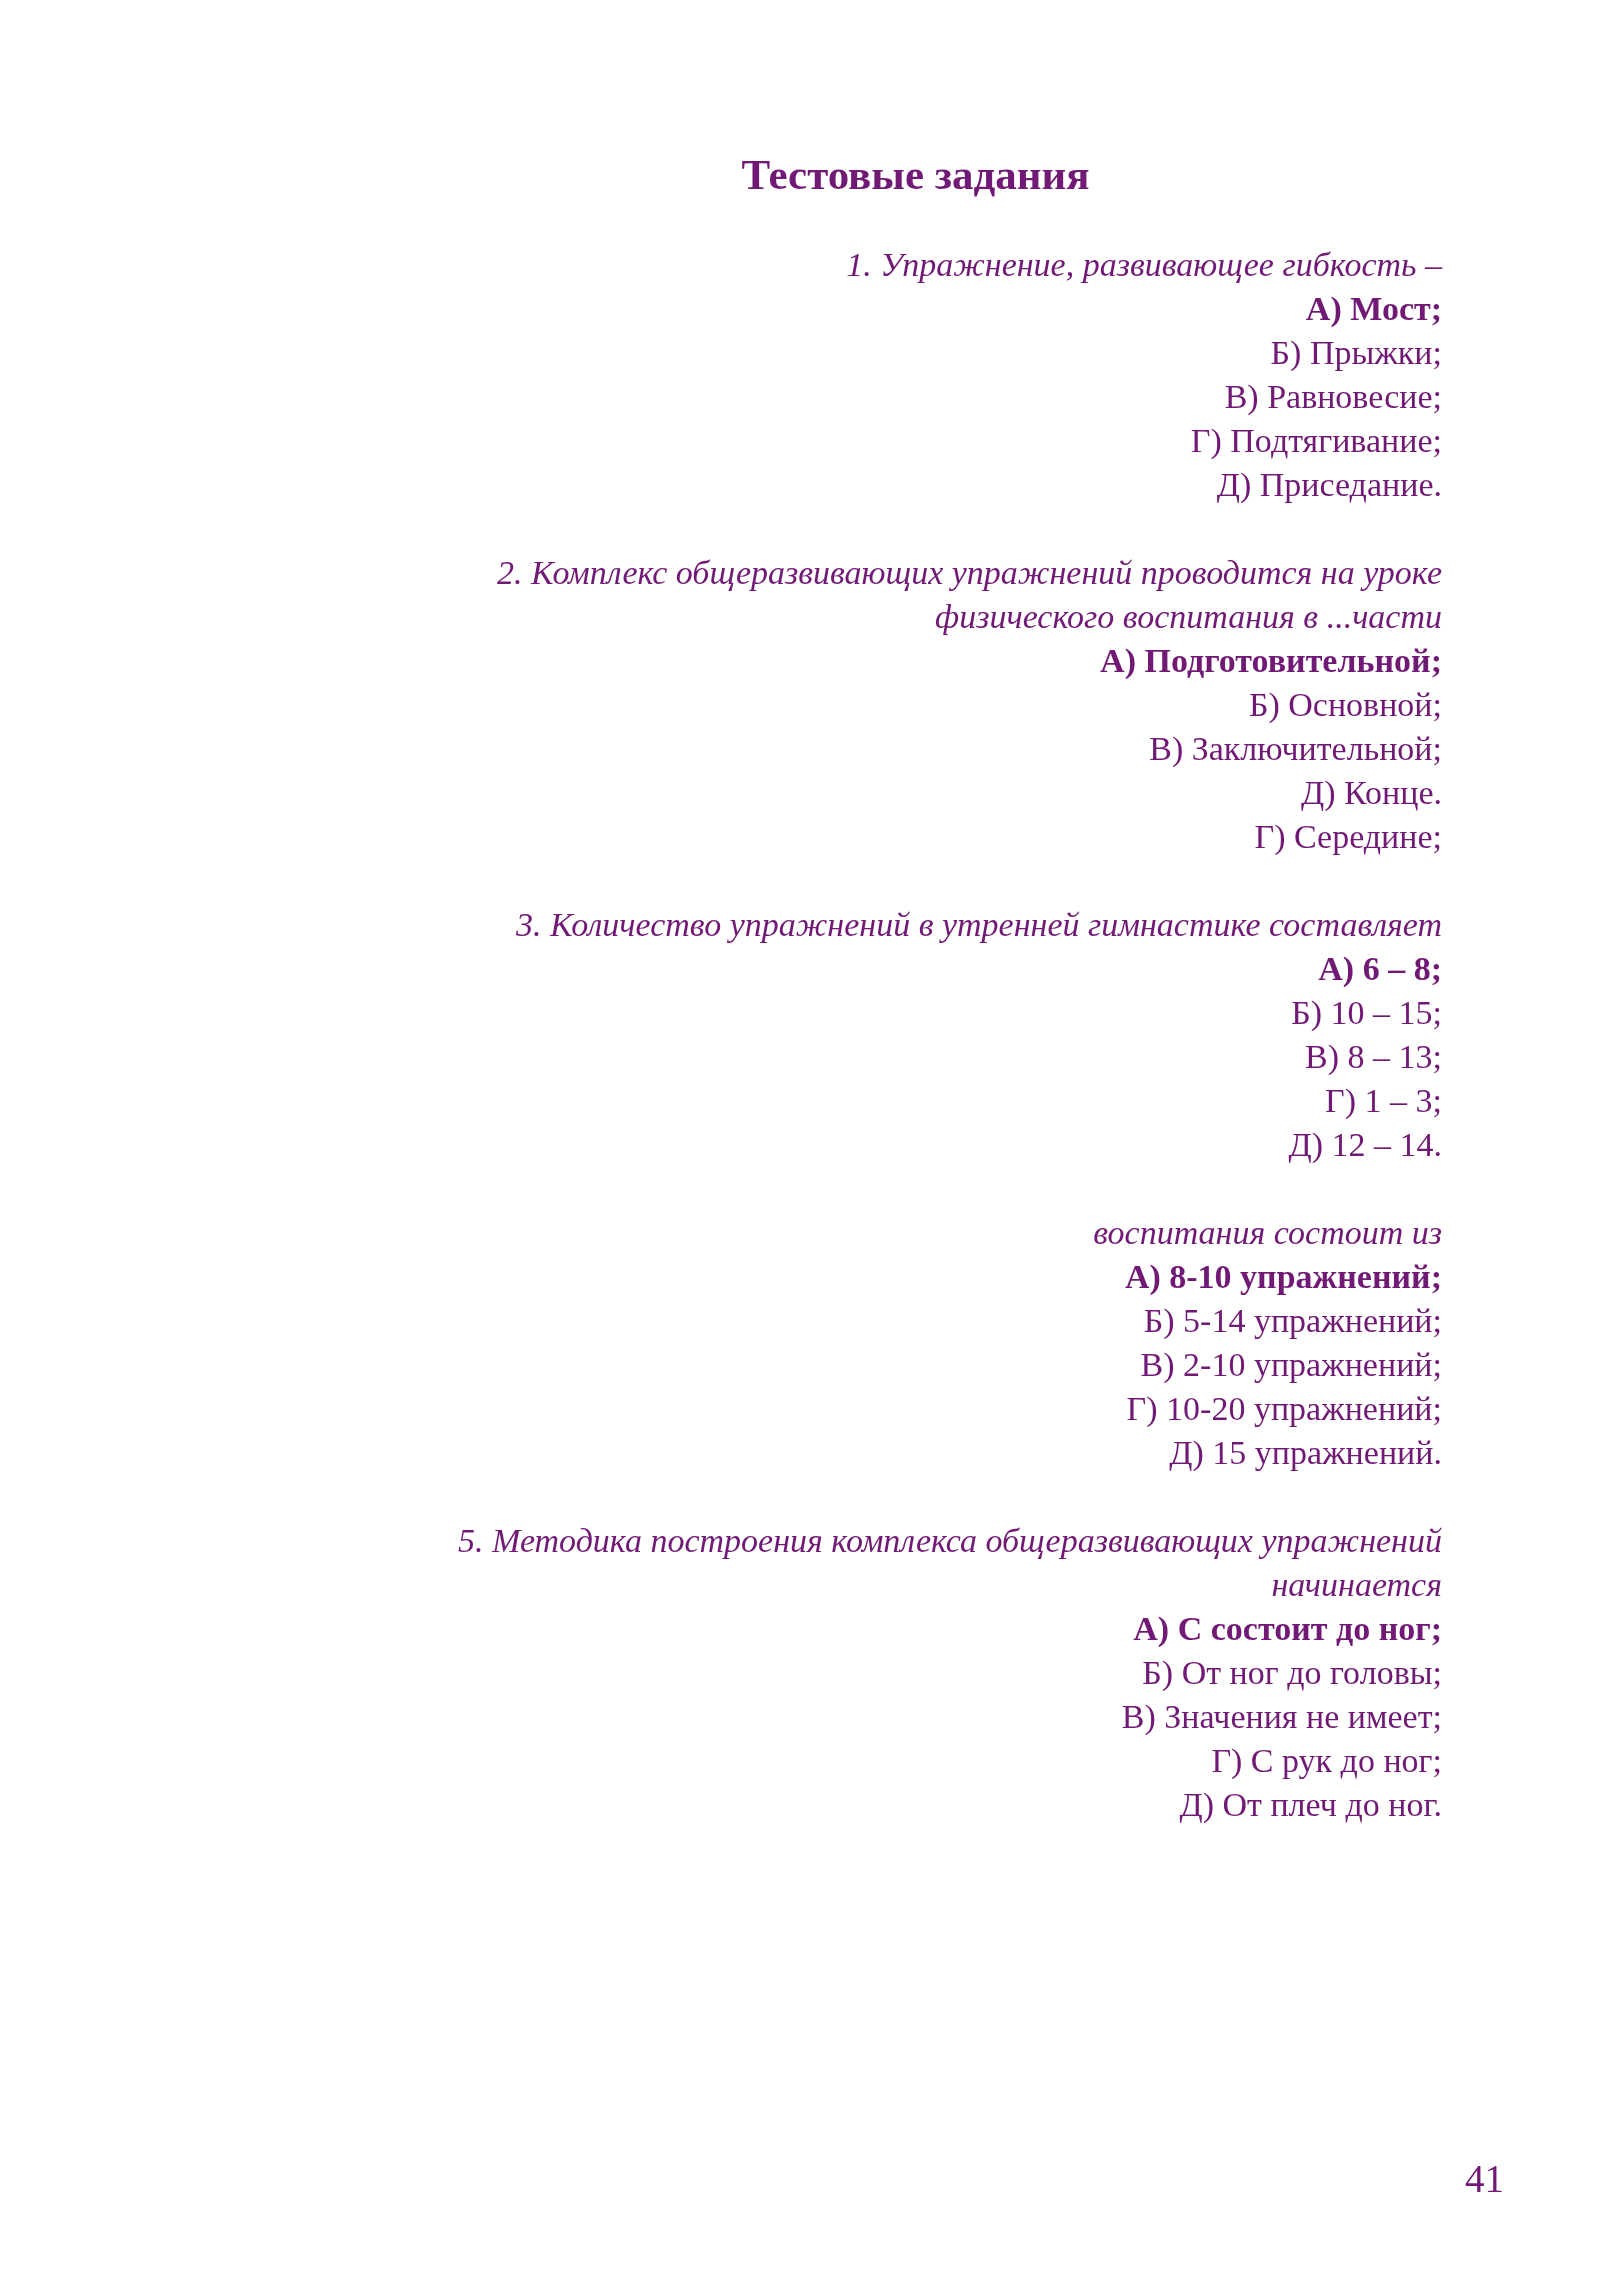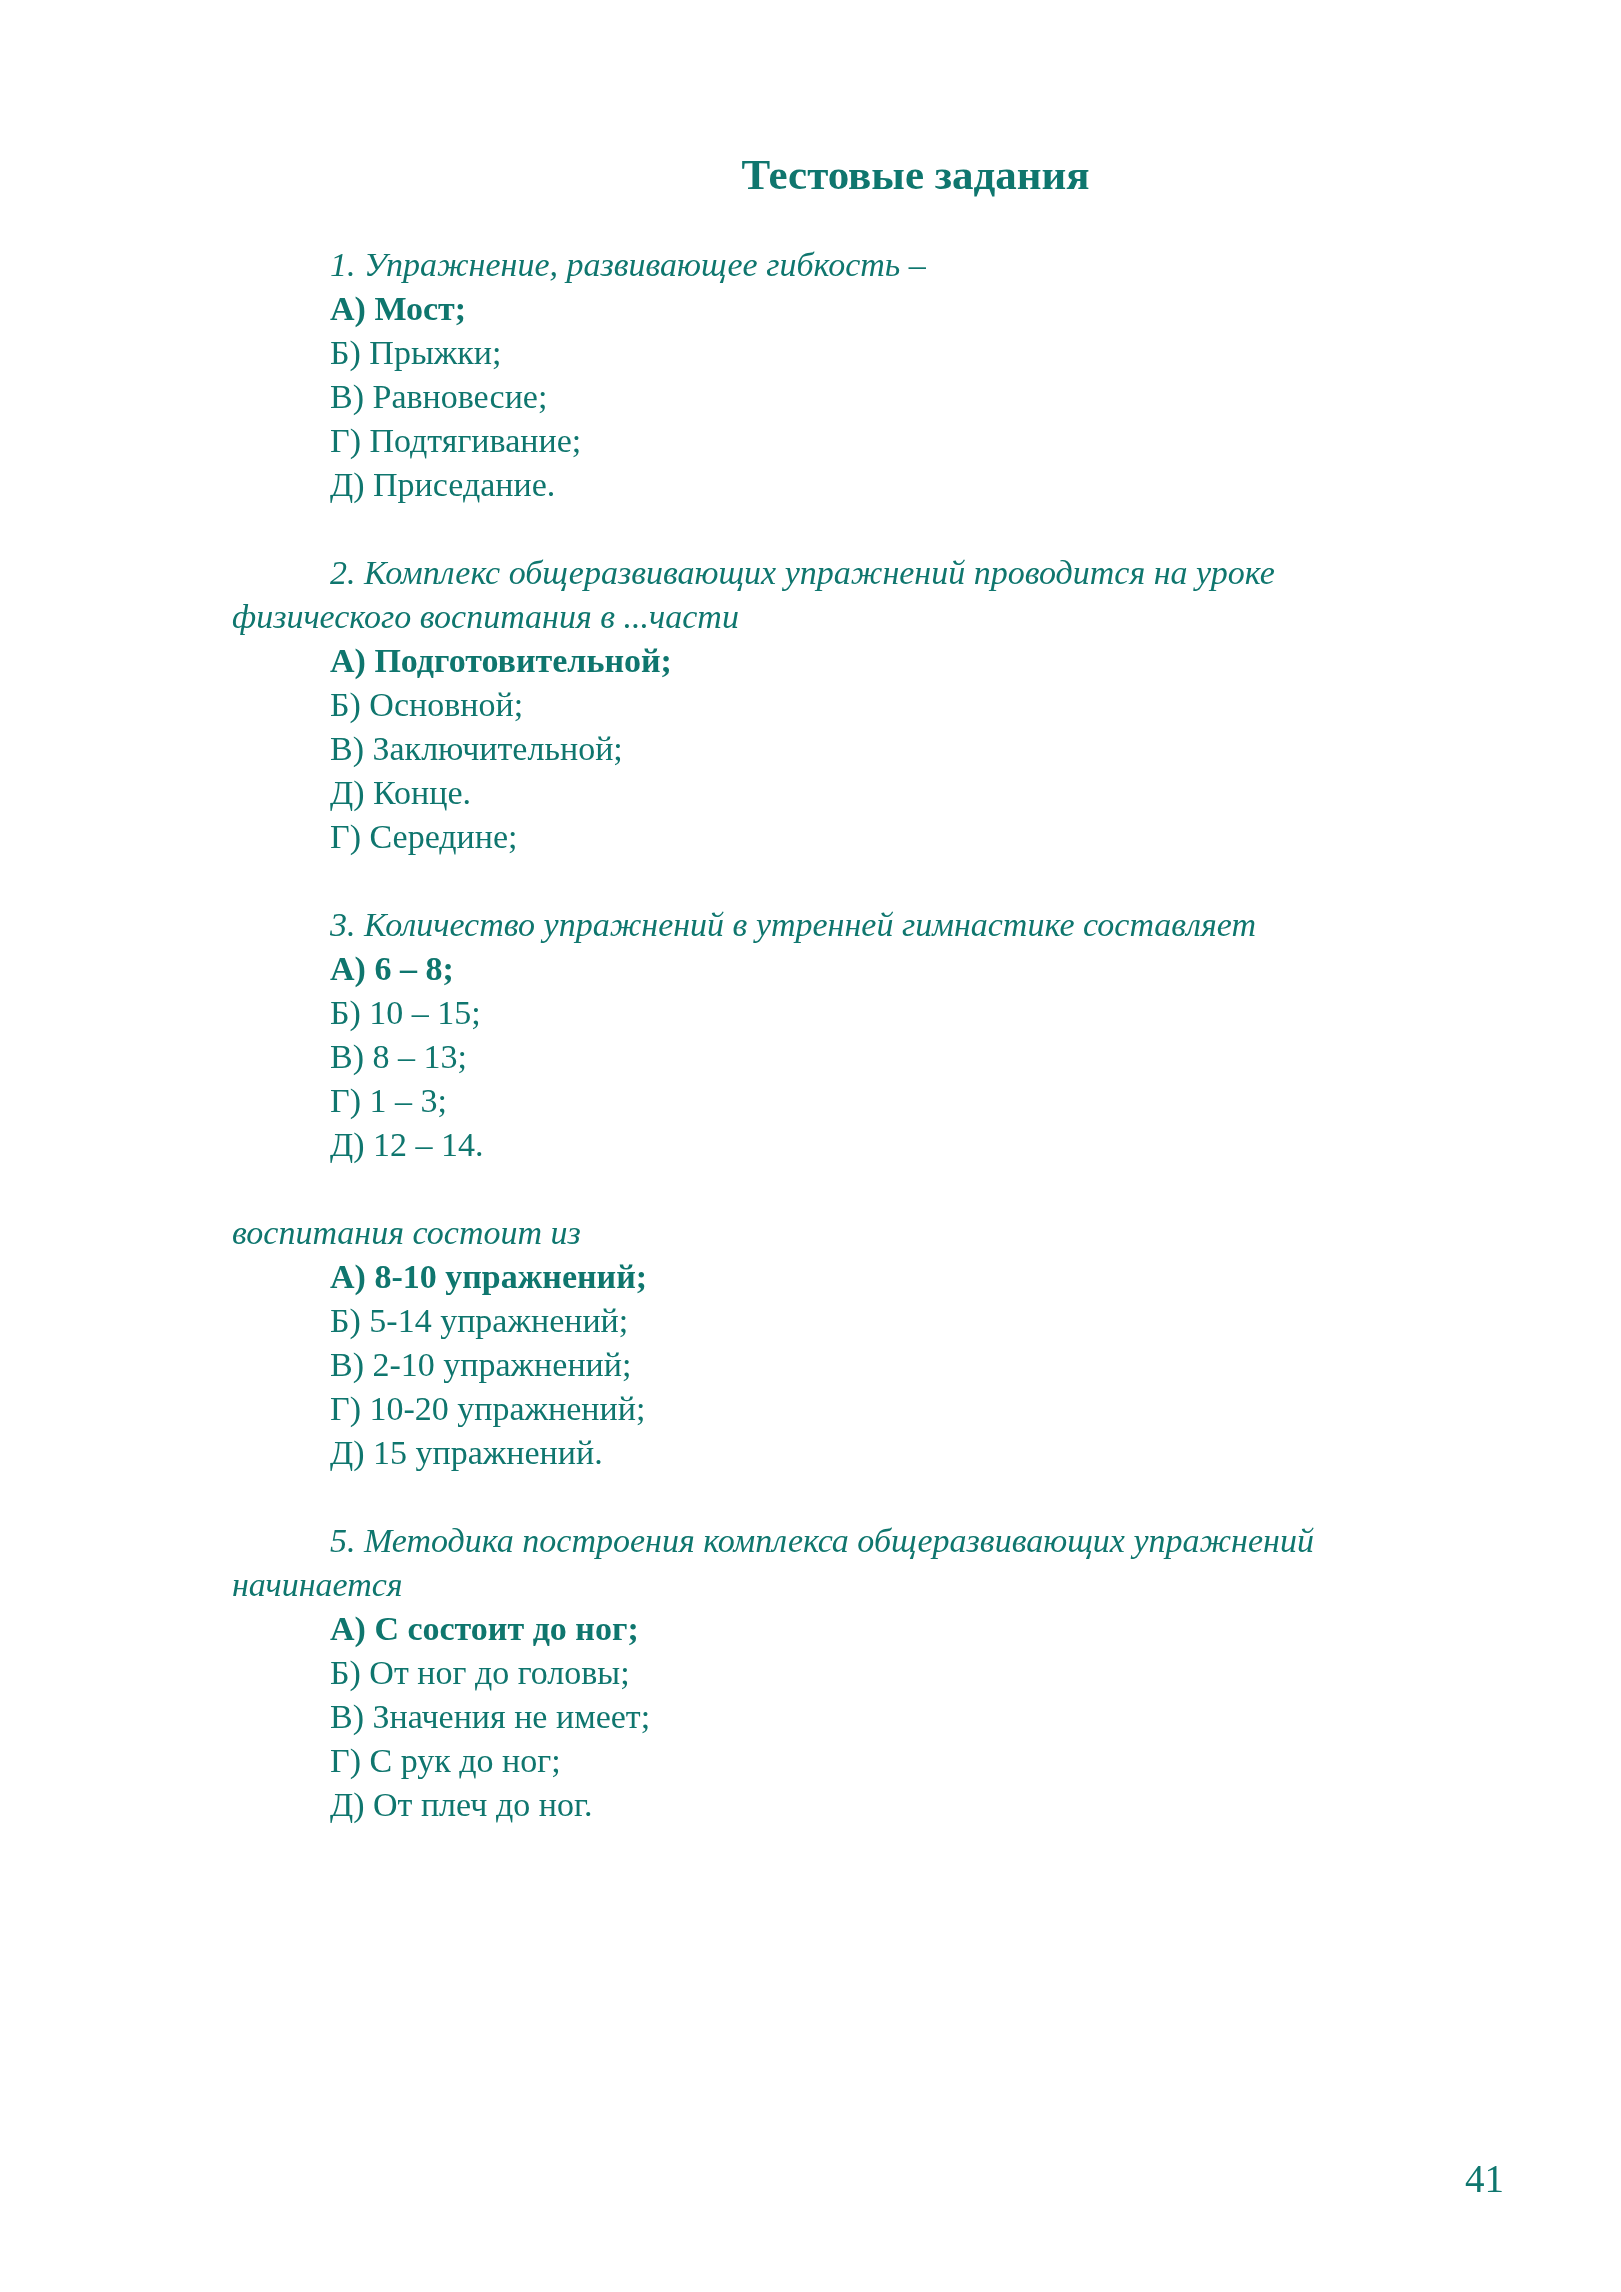--- a/index.html
+++ b/index.html
@@ -6,21 +6,21 @@
     margin: 0;
     padding: 0;
     background: #e8e8e8;
   }
   .page {
     position: relative;
     width: 1621px;
     height: 2293px;
     margin: 0 auto;
     background: #ffffff;
-    color: #0f766e;
+    color: #701a75;
     font-family: "Liberation Serif", "DejaVu Serif", serif;
     overflow: hidden;
   }
   .content {
     position: absolute;
     left: 232px;
     top: 149px;
     width: 1210px;
   }
   .doc-title {
@@ -33,21 +33,21 @@
     text-align: center;
     white-space: nowrap;
   }
   .question {
     margin: 0 0 44px 0;
   }
   .question p {
     margin: 0;
     font-size: 34px;
     line-height: 44px;
-    text-align: left;
+    text-align: right;
   }
   .q-line {
     font-style: italic;
   }
   .indent {
     text-indent: 98px;
   }
   .option {
     text-indent: 98px;
     font-style: normal;

